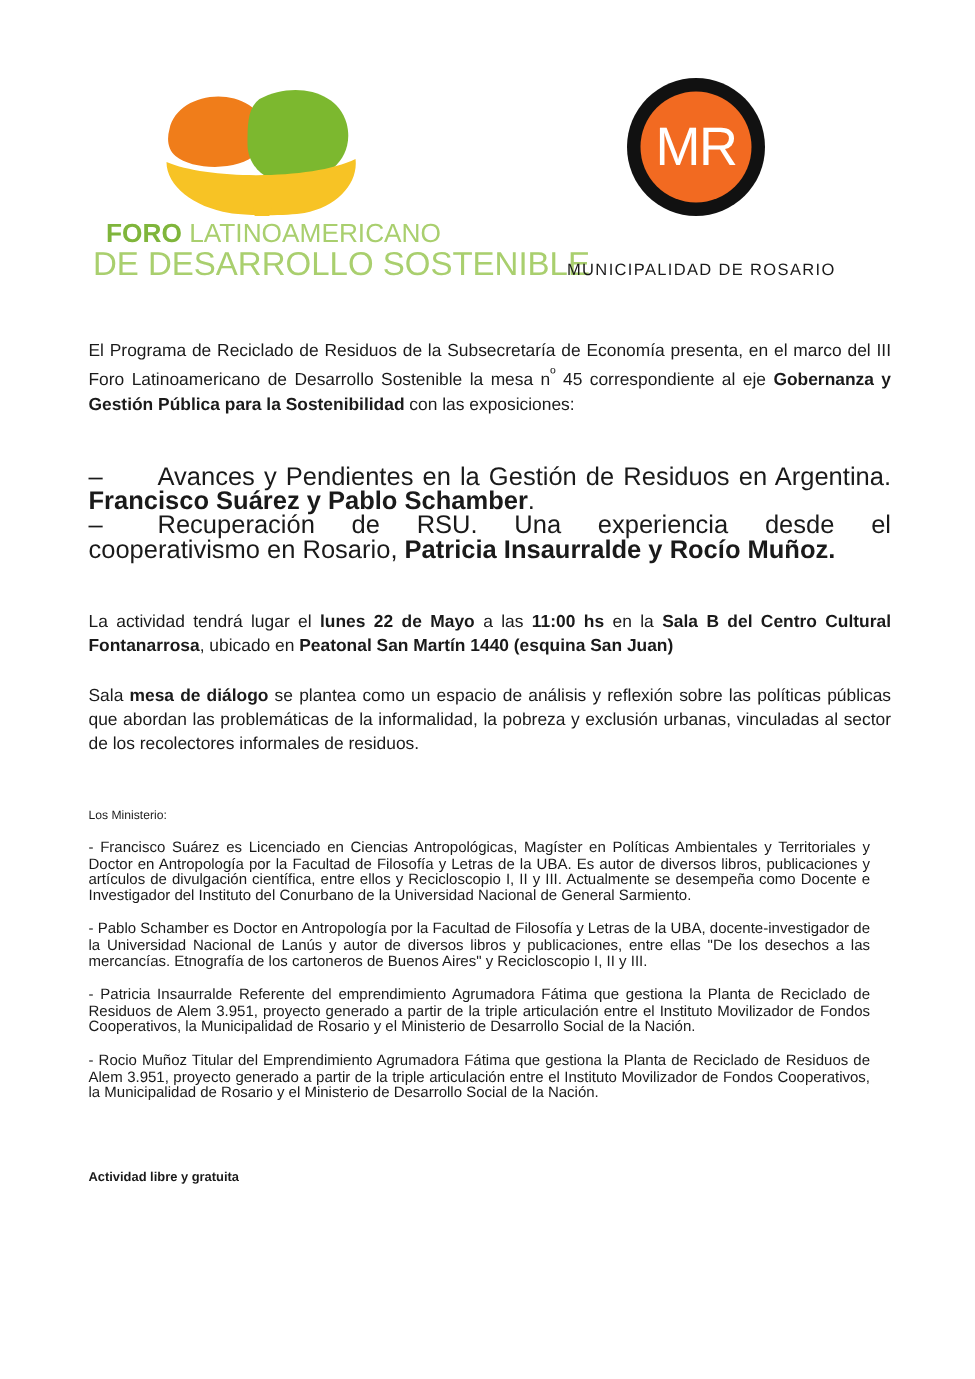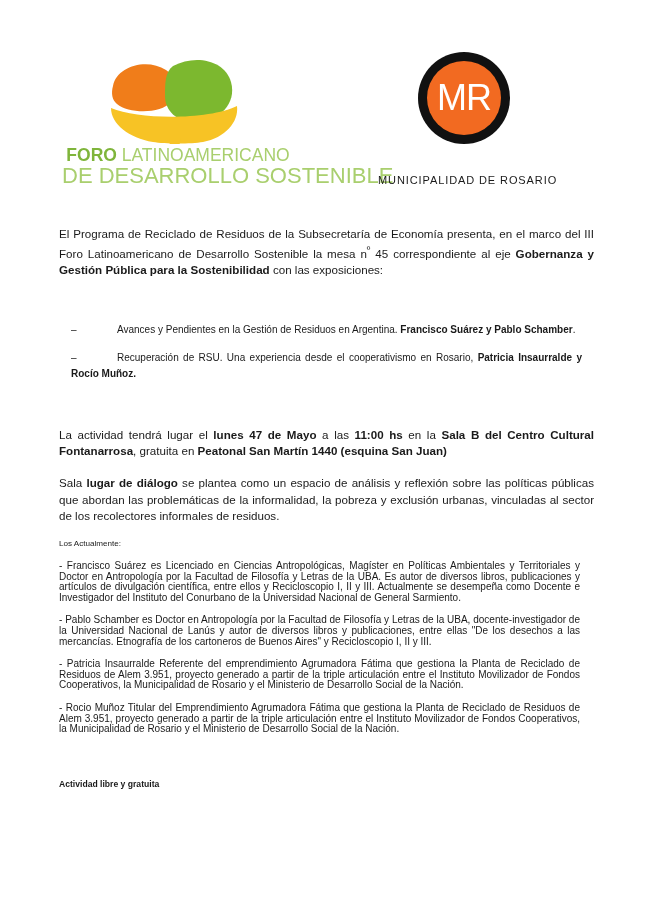--- a/index.html
+++ b/index.html
@@ -33,21 +33,21 @@
     width: 232px;
   }
   .foro-mark {
     position: relative;
     width: 232px;
     height: 92px;
   }
   .foro-mark svg { display: block; margin: 0 auto; }
   .foro-wordmark {
     margin-top: 3px;
-    text-align: center;
+    text-align: right;
     line-height: 1.02;
     letter-spacing: -0.1px;
   }
   .foro-line1 {
     font-size: 17.5px;
     white-space: nowrap;
   }
   .foro-line2 {
     font-size: 22px;
     white-space: nowrap;
@@ -121,22 +121,22 @@
     text-justify: inter-word;
   }
   .b { font-weight: bold; }
 
   .gap-1 { height: 31px; }
   .gap-2 { height: 32px; }
   .gap-3 { height: 16px; }
 
   .bullet-block { margin: 0; }
   p.bullet {
-    margin: 12px;
-    font-size: 10px;
+    margin: 0;
+    font-size: 17px;
     line-height: 16.3px;
     text-align: justify;
     text-justify: inter-word;
     text-indent: 0;
   }
   .dash {
     display: inline-block;
     width: 46px;
   }
 
@@ -213,29 +213,29 @@
 
   <div class="gap-1"></div>
 
   <div class="bullet-block">
     <p class="bullet"><span class="dash">–</span><span>Avances y Pendientes en la Gestión de Residuos en Argentina. </span><span class="b">Francisco Suárez y Pablo Schamber</span><span>.</span></p>
     <p class="bullet"><span class="dash">–</span><span>Recuperación de RSU. Una experiencia desde el cooperativismo en Rosario, </span><span class="b">Patricia Insaurralde y Rocío Muñoz.</span><span></span></p>
   </div>
 
   <div class="gap-2"></div>
 
-  <p class="para"><span>La actividad tendrá lugar el </span><span class="b">lunes 47 de Mayo</span><span> a las </span><span class="b">11:00 hs</span><span> en la </span><span class="b">Sala B del Centro Cultural Fontanarrosa</span><span>, gratuita en </span><span class="b">Peatonal San Martín 1440 (esquina San Juan)</span></p>
+  <p class="para"><span>La actividad tendrá lugar el </span><span class="b">lunes 22 de Mayo</span><span> a las </span><span class="b">11:00 hs</span><span> en la </span><span class="b">Sala B del Centro Cultural Fontanarrosa</span><span>, ubicado en </span><span class="b">Peatonal San Martín 1440 (esquina San Juan)</span></p>
 
   <div class="gap-3"></div>
 
-  <p class="para"><span>Sala </span><span class="b">lugar de diálogo</span><span> se plantea como un espacio de análisis y reflexión sobre las políticas públicas que abordan las problemáticas de la informalidad, la pobreza y exclusión urbanas, vinculadas al sector de los recolectores informales de residuos.</span></p>
+  <p class="para"><span>Sala </span><span class="b">mesa de diálogo</span><span> se plantea como un espacio de análisis y reflexión sobre las políticas públicas que abordan las problemáticas de la informalidad, la pobreza y exclusión urbanas, vinculadas al sector de los recolectores informales de residuos.</span></p>
 
 </div>
 
 <div class="bios">
-  <div class="bios-title">Los Actualmente:</div>
+  <div class="bios-title">Los Ministerio:</div>
   <p class="bio">- Francisco Suárez es Licenciado en Ciencias Antropológicas, Magíster en Políticas Ambientales y Territoriales y Doctor en Antropología por la Facultad de Filosofía y Letras de la UBA. Es autor de diversos libros, publicaciones y artículos de divulgación científica, entre ellos  y Recicloscopio I, II y III. Actualmente se desempeña como Docente e Investigador del Instituto del Conurbano de la Universidad Nacional de General Sarmiento.</p>
   <p class="bio">- Pablo Schamber es Doctor en Antropología por la Facultad de Filosofía y Letras de la UBA, docente-investigador de la Universidad Nacional de Lanús y autor de diversos libros y publicaciones, entre ellas "De los desechos a las mercancías. Etnografía de los cartoneros de Buenos Aires" y Recicloscopio I, II y III.</p>
   <p class="bio">- Patricia Insaurralde Referente del emprendimiento Agrumadora Fátima que gestiona la Planta de Reciclado de Residuos de Alem 3.951, proyecto generado a partir de la triple articulación entre el Instituto Movilizador de Fondos Cooperativos, la Municipalidad de Rosario y el Ministerio de Desarrollo Social de la Nación.</p>
   <p class="bio">- Rocio Muñoz Titular del Emprendimiento Agrumadora Fátima que gestiona la Planta de Reciclado de Residuos de Alem 3.951, proyecto generado a partir de la triple articulación entre el Instituto Movilizador de Fondos Cooperativos, la Municipalidad de Rosario y el Ministerio de Desarrollo Social de la Nación.</p>
 </div>
 
 <div class="footer-note">Actividad libre y gratuita</div>
 
 </body></html>

